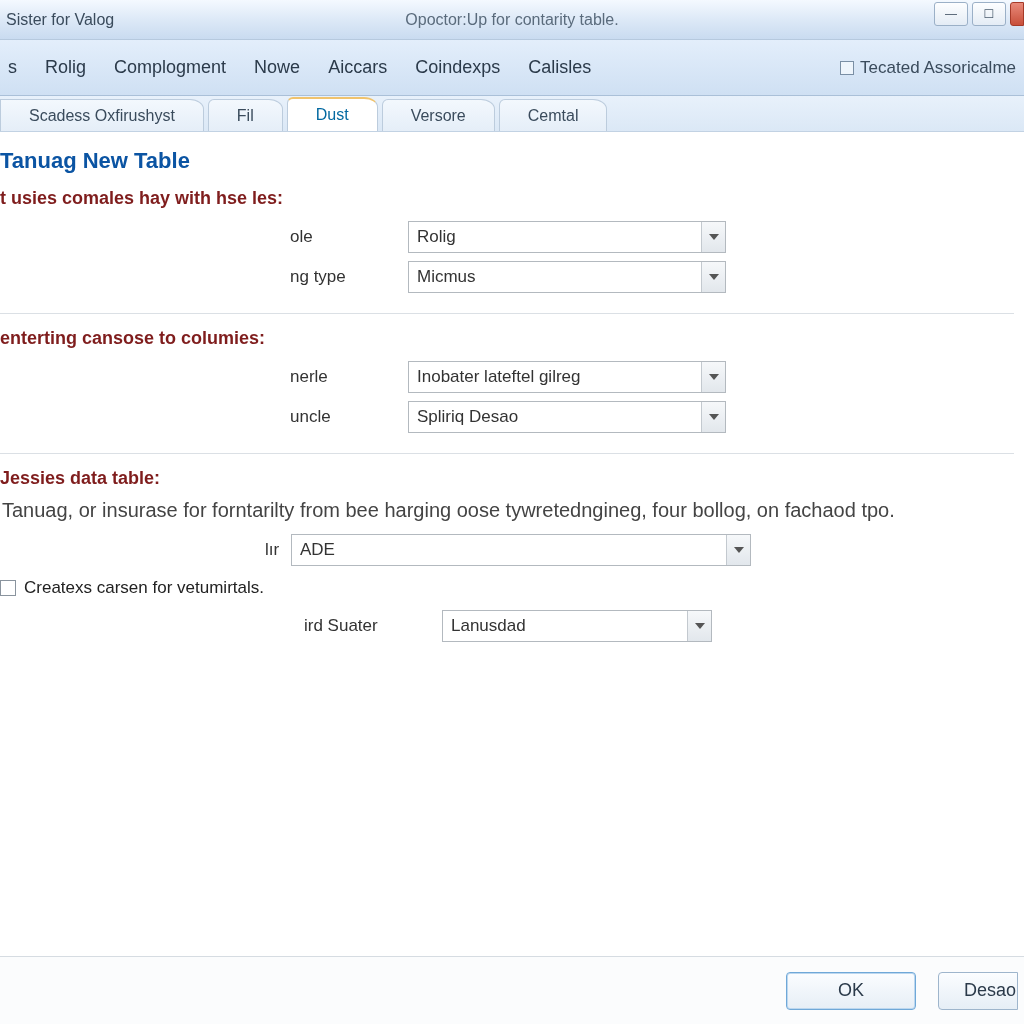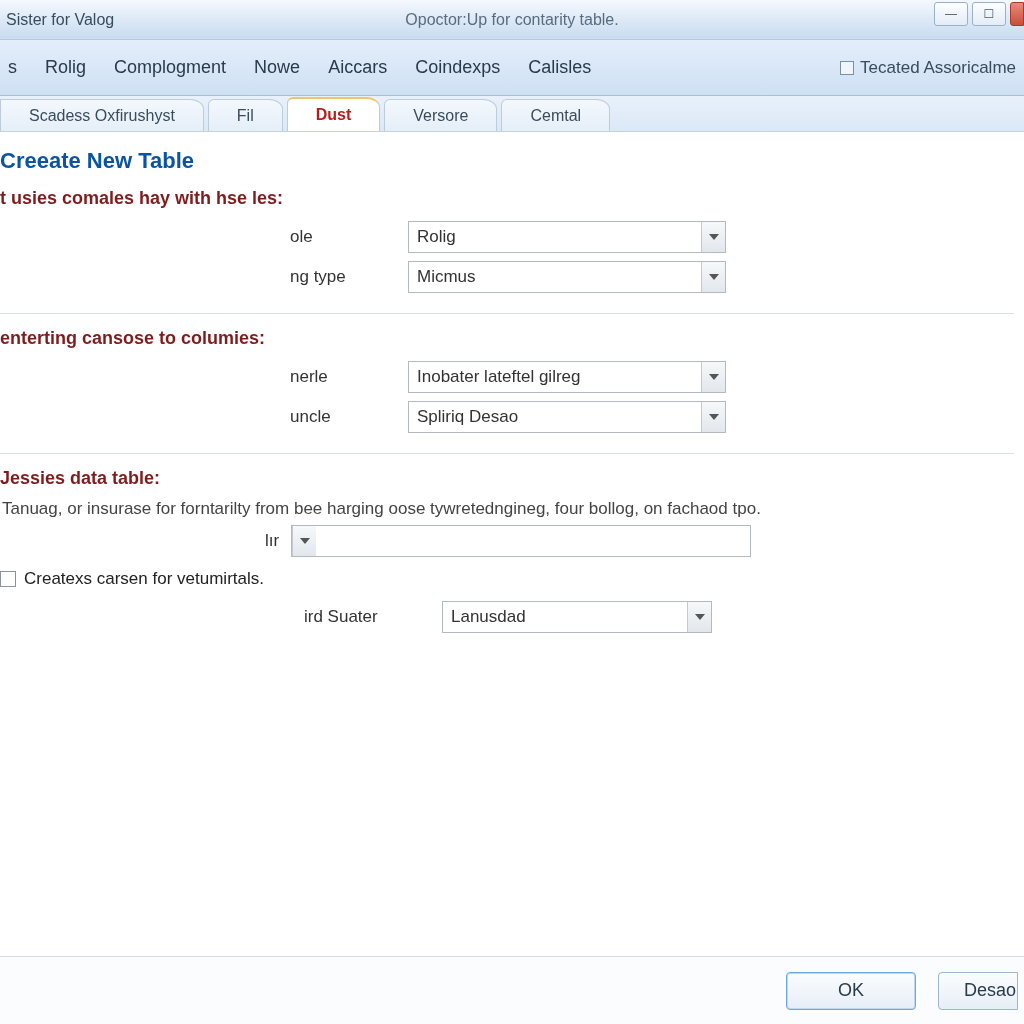--- a/index.html
+++ b/index.html
@@ -109,23 +109,22 @@
     display: flex;
     align-items: center;
     font-size: 16px;
     color: #3a4b5c;
     position: relative;
   }
   .tab.first { border-top-left-radius: 0; margin-left: 0; }
   .tab.active {
     background: #fff;
     border-top: 2px solid #f0c36d;
-    color: #b91c1c;
+    color: #0369a1;
     height: 34px;
-    font-weight: bold;
   }
   
   .content {
     padding: 14px 10px 0 0;
     height: calc(1024px - 40px - 56px - 36px - 68px);
     overflow: hidden;
   }
   .page-title {
     color: #0b54a3;
     font-weight: 600;
@@ -182,23 +181,23 @@
   }
   .combo.w310 { width: 318px; }
   .combo.w455 { width: 460px; }
   .combo.w270 { width: 270px; }
   hr.sep {
     border: none;
     border-top: 1px solid #dbe0e5;
     margin: 18px 0 14px 0;
   }
   .helptext {
-    font-size: 17px;
+    font-size: 20px;
     color: #444;
-    margin: 6px 0 4px 2px;
+    margin: 6px 0 10px 2px;
   }
   .checkbox-row {
     display: flex;
     align-items: center;
     gap: 8px;
     margin: 10px 0 10px 0;
     font-size: 17px;
   }
   .checkbox {
     width: 16px; height: 16px;
@@ -274,21 +273,21 @@
     </div>
   <div class="tab">
       <span>Versore</span>
     </div>
   <div class="tab">
       <span>Cemtal</span>
     </div>
 </div>
 
 <div class="content">
-  <div class="page-title">Creeate New Table</div>
+  <div class="page-title">Tanuag New Table</div>
 
   <div class="section-label">t usies comales hay with hse les:</div>
   <div class="row">
     <div class="lbl">ole</div>
     <div class="combo w310">
       <div class="val">Rolig</div>
       <div class="arrow"></div>
     </div>
   </div>
   <div class="row">
@@ -318,20 +317,21 @@
   </div>
 
   <hr class="sep">
 
   <div class="section-label">Jessies data table:</div>
   <div class="helptext">Tanuag, or insurase for forntarilty from bee harging oose tywretedngineg, four bollog, on fachaod tpo.</div>
 
   <div class="row">
     <div class="lbl" style="width:28px">lır</div>
     <div class="combo w455">
+      <div class="val">ADE</div>
       <div class="arrow"></div>
     </div>
   </div>
 
   <div class="checkbox-row">
     <div class="checkbox"></div>
     <span>Createxs carsen for vetumirtals.</span>
   </div>
 
   <div class="row">

